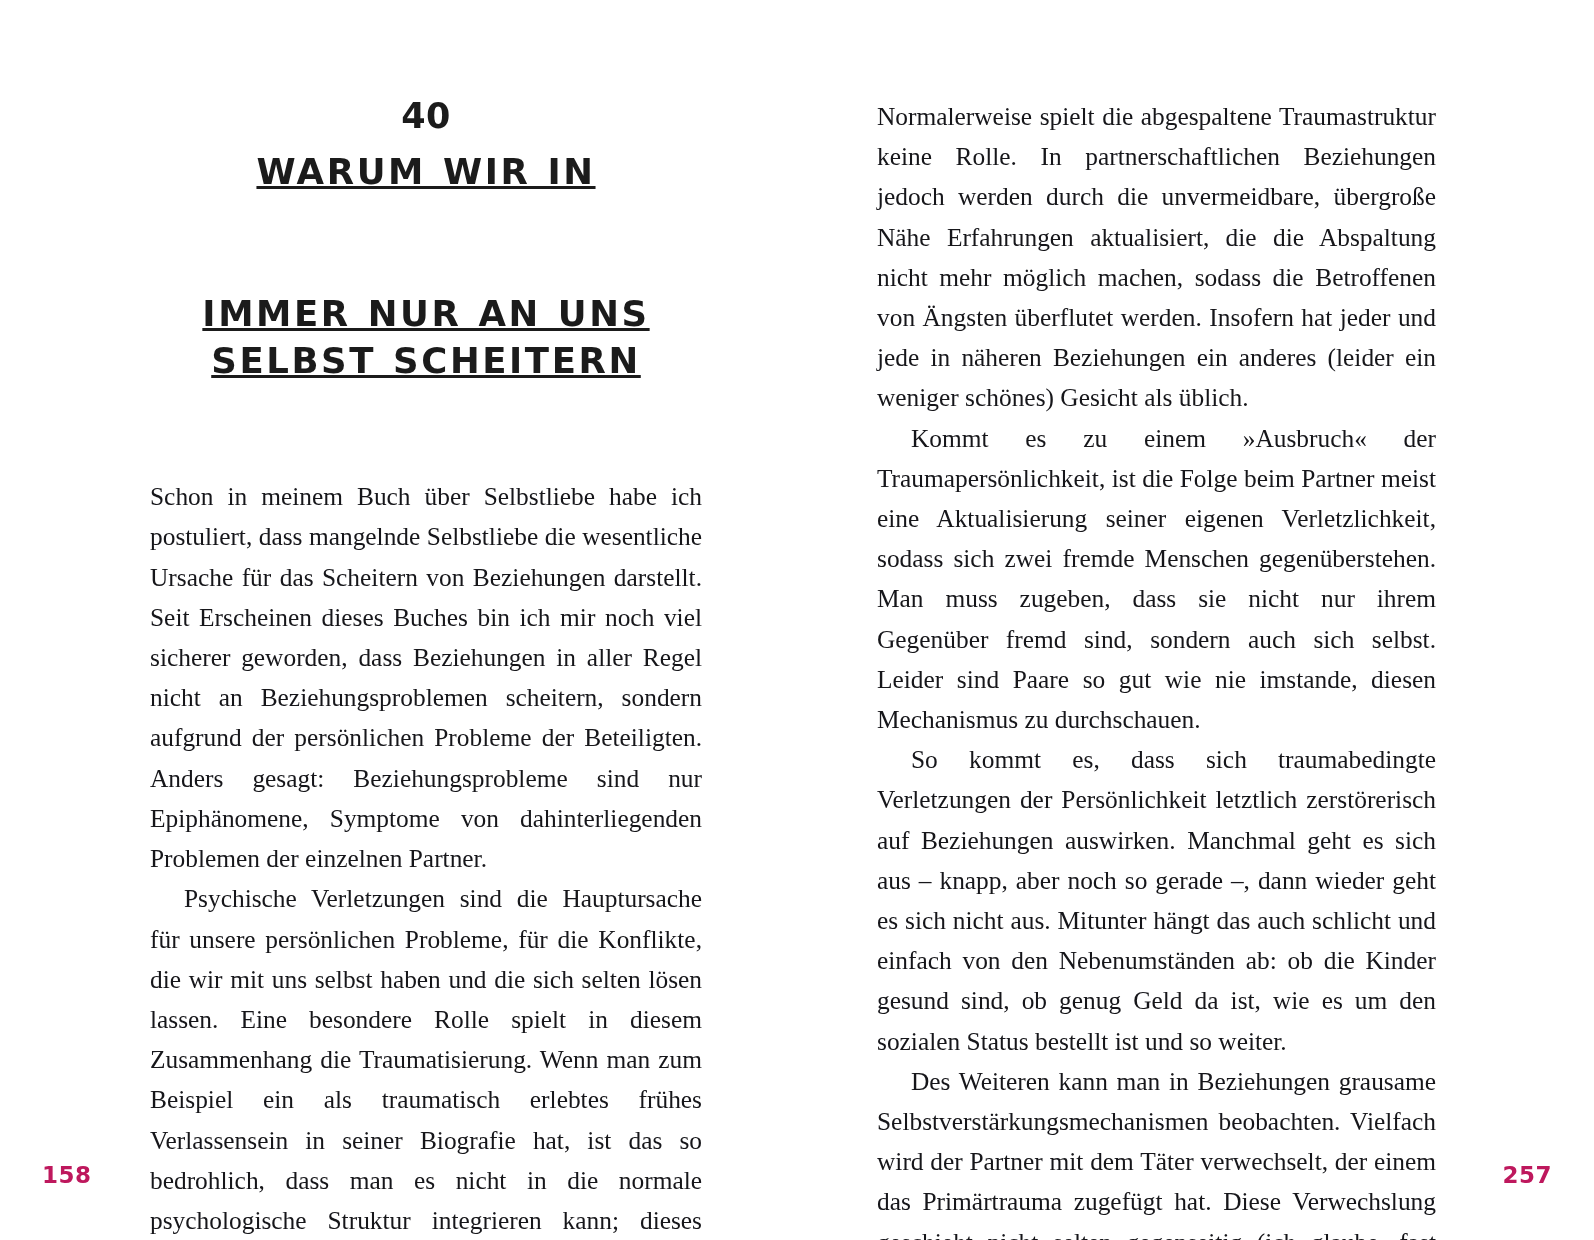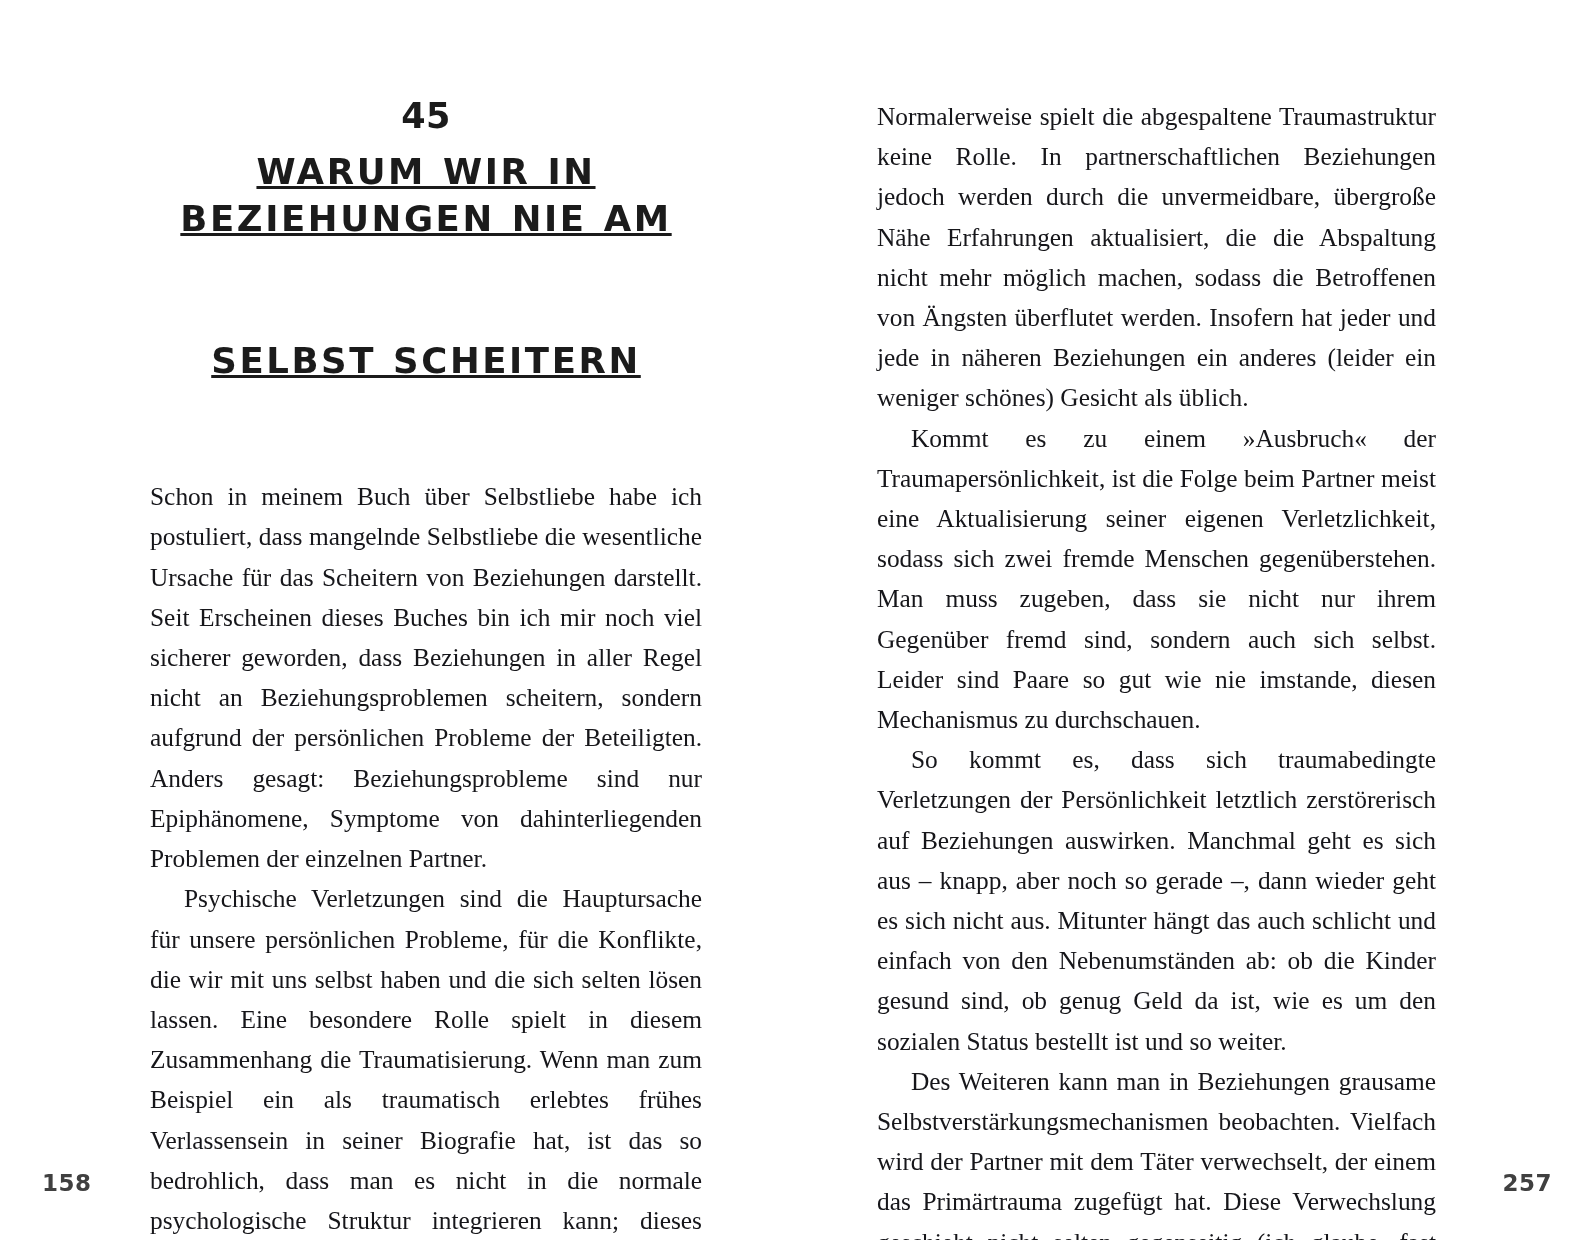--- a/index.html
+++ b/index.html
@@ -89,46 +89,46 @@
     -webkit-hyphens: manual;
   }
 
   .para + .para {
     text-indent: 34px;
   }
 
   
   .folio {
     position: absolute;
-    bottom: 44px;
+    bottom: 52px;
     font-family: "DejaVu Sans", sans-serif;
     font-weight: 700;
     font-size: 23px;
     letter-spacing: 0.5px;
-    color: #404040;
+    color: #be185d;
   }
 
   .folio-left  { left: 42px; }
   .folio-right { right: 42px; }
 </style>
 </head>
 <body>
 
 <div class="page-spread">
   <div class="columns">
 
     <div class="page page-left">
 
       <div class="chapter-head">
-        <div class="chapter-number">45</div>
+        <div class="chapter-number">40</div>
         <h1 class="chapter-title">
           <span>WARUM WIR IN</span><br>
-          <span>BEZIEHUNGEN NIE AM</span><br>
           <br>
           <br>
+          <span>IMMER NUR AN UNS</span><br>
           <span>SELBST SCHEITERN</span>
         </h1>
       </div>
 
       <div class="body-copy">
         <p class="para">Schon in meinem Buch über Selbstliebe habe ich postuliert, dass mangelnde Selbstliebe die wesentliche Ursache für das Scheitern von Beziehungen darstellt. Seit Erscheinen dieses Buches bin ich mir noch viel sicherer geworden, dass Beziehungen in aller Regel nicht an Beziehungsproblemen scheitern, sondern aufgrund der persönlichen Probleme der Beteiligten. Anders gesagt: Beziehungsprobleme sind nur Epiphänomene, Symptome von dahinterliegenden Problemen der einzelnen Partner.</p>
         <p class="para">Psychische Verletzungen sind die Hauptursache für unsere persönlichen Probleme, für die Konflikte, die wir mit uns selbst haben und die sich selten lösen lassen. Eine besondere Rolle spielt in diesem Zusammenhang die Traumatisierung. Wenn man zum Beispiel ein als traumatisch erlebtes frühes Verlassensein in seiner Biografie hat, ist das so bedrohlich, dass man es nicht in die normale psychologische Struktur integrieren kann; dieses traumatische Erlebnis wird im Gedächtnis (dissoziativ) abgespaltet. Der Grund dieser Abspaltung ist, dass man eine gewisse Normalität erreichen muss, ohne dass eine Heilung von der Traumatisierung möglich wäre (zumindest zu dem Zeitpunkt, an dem das Trauma passiert ist). Was dem folgt, ist quasi eine Persönlichkeitsspaltung, was zwar schrecklich klingt, aber sich bei fast allen Menschen beobachten lässt.</p>
       </div>
 
       <div class="folio folio-left">158</div>

